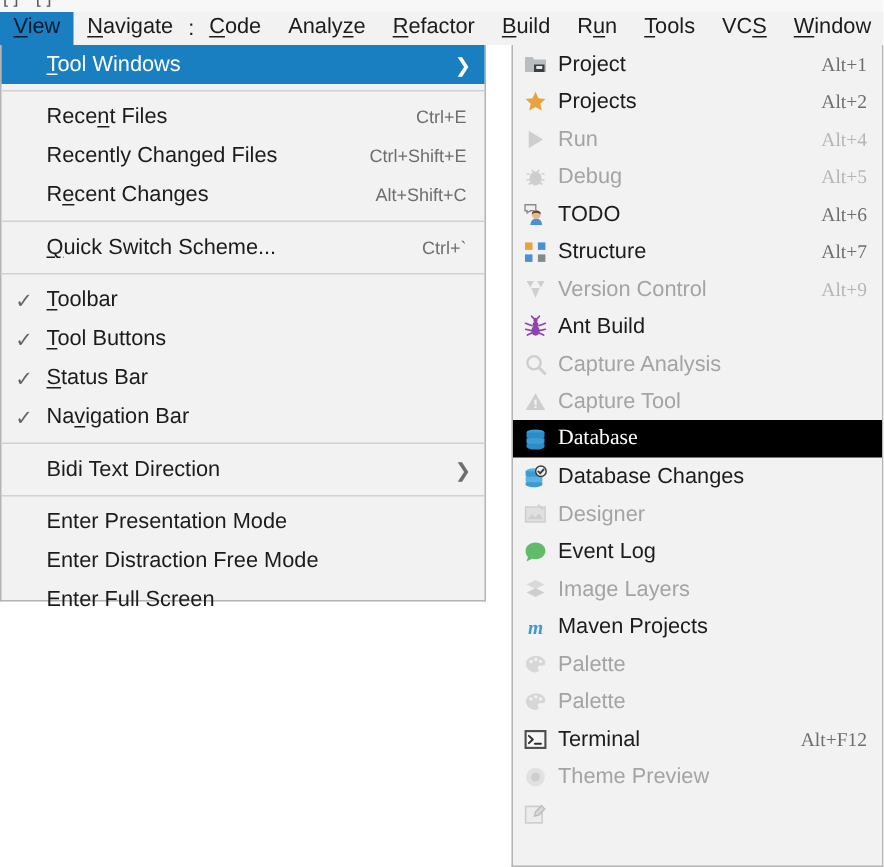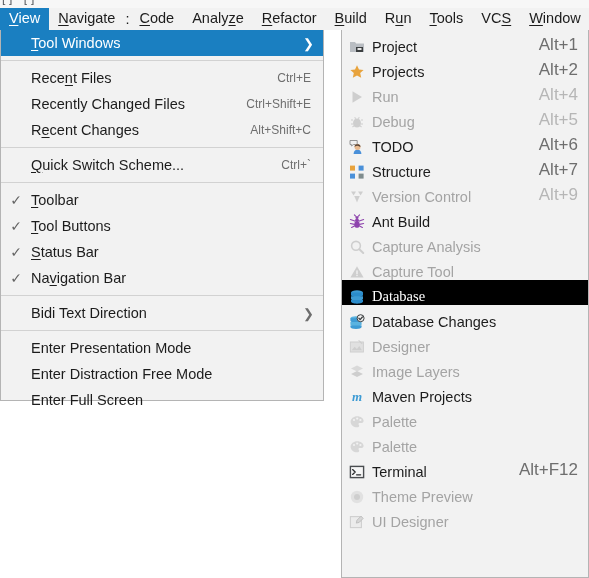--- a/index.html
+++ b/index.html
@@ -27,21 +27,21 @@
     position: absolute; left: 0; top: 8px; width: 589px; height: 22px;
     background: #f2f2f2;
     display: flex; align-items: center;
     font-size: 14.5px; color: #1c1c1c;
     white-space: nowrap;
   }
   .menubar-item {
     padding: 2px 9px 3px 9px; line-height: 17px; height: 22px;
     display: flex; align-items: center;
   }
-  .menubar-item.active { background: #1a7fc1; color: #ffffff; justify-content: flex-end; }
+  .menubar-item.active { background: #1a7fc1; color: #0f172a; justify-content: flex-end; }
   .menubar-sep { padding: 0 1px; color: #1c1c1c; }
   .mn { text-decoration: underline; text-underline-offset: 2px; }
 
   
   .menu-main {
     position: absolute; left: 0; top: 30px; width: 324px; height: 371px;
     background: #f2f2f2;
     border: 1px solid #b4b4b4; border-top: none;
     padding: 0;
   }
@@ -61,29 +61,29 @@
   .sep { height: 1px; background: #d2d2d2; margin: 4px 0 4px 0; }
 
   
   .menu-sub {
     position: absolute; left: 341px; top: 30px; width: 248px; height: 548px;
     background: #f2f2f2;
     border: 1px solid #b4b4b4; border-top: none;
     overflow: hidden;
   }
   .srow {
-    position: relative; height: 25px; display: flex; align-items: flex-end;
+    position: relative; height: 25px; display: flex; align-items: center;
     font-size: 14.5px; color: #1c1c1c; white-space: nowrap;
   }
   .srow .icon {
     width: 30px; flex: 0 0 30px;
     display: flex; align-items: center; justify-content: center;
   }
   .srow .slabel { flex: 1 1 auto; }
-  .srow .saccel { color: #6e6e6e; font-size: 17px; padding-right: 10px; }
+  .srow .saccel { color: #6e6e6e; font-size: 13px; padding-right: 10px; font-family: Liberation Serif, serif; }
   .srow.disabled { color: #a4a4a4; }
   .srow.disabled .saccel { color: #b6b6b6; }
   .srow.disabled .icon { opacity: .42; filter: grayscale(1); }
   .srow.sel { background: #000000; color: #ffffff; font-family: Liberation Serif, serif; }
 
   
   .watermark {
     position: absolute; left: 116px; top: 523px;
     font-family: "Liberation Serif", serif;
     font-size: 22px; color: #e3e0de;
@@ -335,20 +335,28 @@
       <div class="srow disabled">
         <div class="icon">
           <svg width="16" height="16" viewBox="0 0 16 16">
             <rect x="1.4" y="3" width="13" height="10" fill="#c6c9cc" stroke="#9aa0a6" stroke-width="1"></rect>
             <path d="M2.6 11.2l3-3.4 2.3 2.2 2.4-3 2.6 4.2z" fill="#9aa0a6"></path>
             <path d="M9.6 1.4l3.6 3.4" stroke="#9aa0a6" stroke-width="1.2" fill="none"></path>
           </svg>
         </div>
         <div class="slabel">Designer</div>
       </div>
+      <div class="srow">
+        <div class="icon">
+          <svg width="16" height="16" viewBox="0 0 16 16">
+            <path d="M8 1.6c3.9 0 6.6 2.4 6.6 5.6 0 3.1-2.7 5.6-6.6 5.6-.8 0-1.6-.1-2.3-.3L2 14.4l1-3.1C1.8 10.3 1.4 9 1.4 7.2 1.4 4 4.1 1.6 8 1.6z" fill="#62bb6a"></path>
+          </svg>
+        </div>
+        <div class="slabel">Event Log</div>
+      </div>
       <div class="srow disabled">
         <div class="icon">
           <svg width="16" height="16" viewBox="0 0 16 16">
             <path d="M8 1.6l6 3-6 3-6-3z" fill="#b4b8bc"></path>
             <path d="M8 7l6 3-6 3-6-3z" fill="#9aa0a6"></path>
           </svg>
         </div>
         <div class="slabel">Image Layers</div>
       </div>
       <div class="srow">
@@ -401,18 +409,17 @@
         </div>
         <div class="slabel">Theme Preview</div>
       </div>
       <div class="srow disabled">
         <div class="icon">
           <svg width="16" height="16" viewBox="0 0 16 16">
             <rect x="1.4" y="2.6" width="11" height="11" fill="#e2e4e6" stroke="#9aa0a6" stroke-width="1.1"></rect>
             <path d="M10.2 8.4l4-4-2.2-2.2-4 4-.7 2.9z" fill="#b0b4b8" stroke="#6f7478" stroke-width=".9"></path>
           </svg>
         </div>
-        <div class="slabel">UI Designer</div>
       </div>
     </div>
 
 
 </div>
 
 </body></html>

